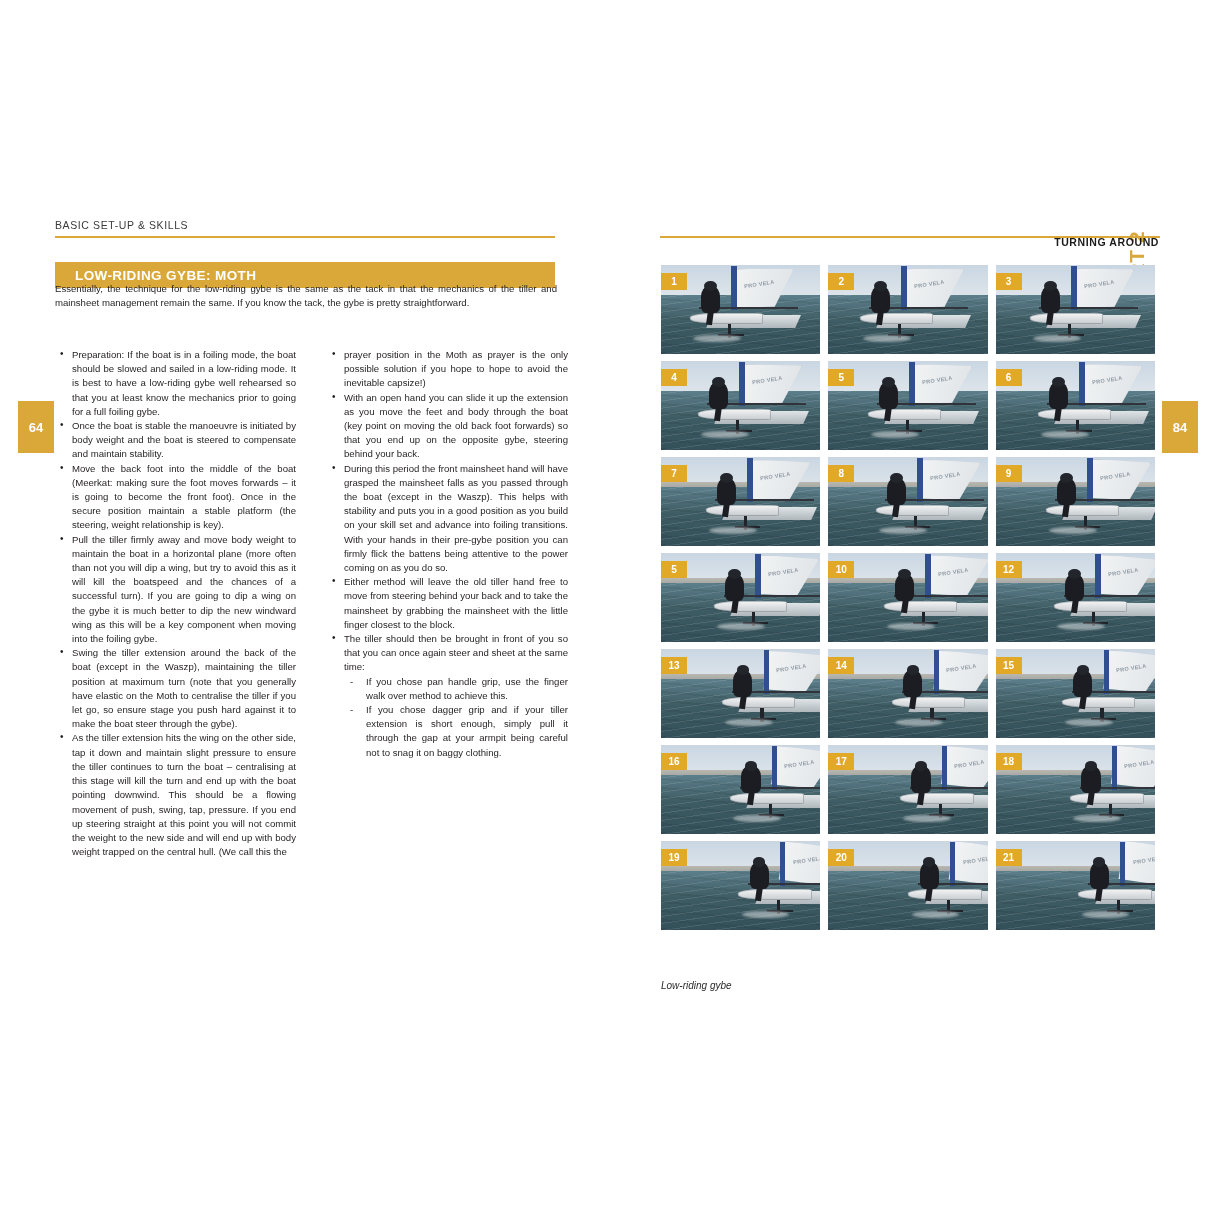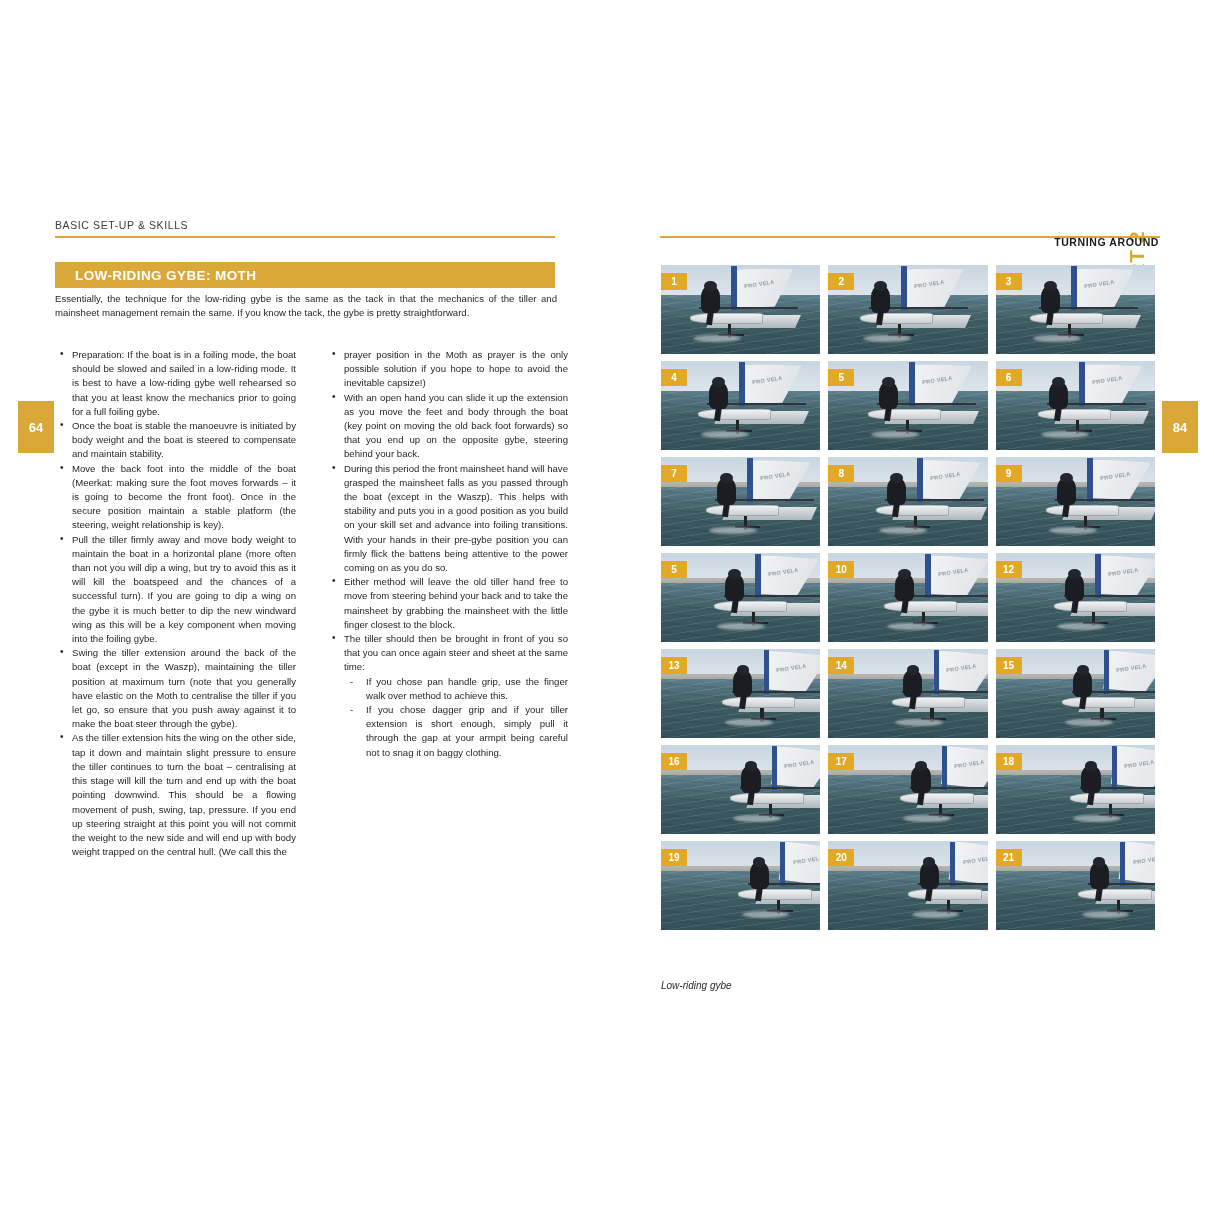--- a/index.html
+++ b/index.html
@@ -102,21 +102,21 @@
     font-size: 13.5px;
     font-weight: bold;
     letter-spacing: 0.4px;
     padding-left: 20px;
   }
 
   
   .intro {
     position: absolute;
     left: 55px;
-    top: 292px;
+    top: 282px;
     width: 502px;
     font-size: 9.6px;
     line-height: 14.2px;
     text-align: justify;
     color: #231f20;
   }
 
   
   .col {
     position: absolute;
@@ -291,21 +291,21 @@
   </div>
 
   <div class="intro">Essentially, the technique for the low-riding gybe is the same as the tack in that the mechanics of the tiller and mainsheet management remain the same. If you know the tack, the gybe is pretty straightforward.</div>
 
   <div class="col col-1">
     <ul class="bullets">
       <li>Preparation: If the boat is in a foiling mode, the boat should be slowed and sailed in a low-riding mode. It is best to have a low-riding gybe well rehearsed so that you at least know the mechanics prior to going for a full foiling gybe.</li>
       <li>Once the boat is stable the manoeuvre is initiated by body weight and the boat is steered to compensate and maintain stability.</li>
       <li>Move the back foot into the middle of the boat (Meerkat: making sure the foot moves forwards – it is going to become the front foot). Once in the secure position maintain a stable platform (the steering, weight relationship is key).</li>
       <li>Pull the tiller firmly away and move body weight to maintain the boat in a horizontal plane (more often than not you will dip a wing, but try to avoid this as it will kill the boatspeed and the chances of a successful turn). If you are going to dip a wing on the gybe it is much better to dip the new windward wing as this will be a key component when moving into the foiling gybe.</li>
-      <li>Swing the tiller extension around the back of the boat (except in the Waszp), maintaining the tiller position at maximum turn (note that you generally have elastic on the Moth to centralise the tiller if you let go, so ensure that you push away against it to make the boat steer through the gybe).</li>
+      <li>Swing the tiller extension around the back of the boat (except in the Waszp), maintaining the tiller position at maximum turn (note that you generally have elastic on the Moth to centralise the tiller if you let go, so ensure stage you push hard against it to make the boat steer through the gybe).</li>
       <li>As the tiller extension hits the wing on the other side, tap it down and maintain slight pressure to ensure the tiller continues to turn the boat – centralising at this stage will kill the turn and end up with the boat pointing downwind. This should be a flowing movement of push, swing, tap, pressure. If you end up steering straight at this point you will not commit the weight to the new side and will end up with body weight trapped on the central hull. (We call this the</li>
     </ul>
   </div>
 
   <div class="col col-2">
     <ul class="bullets">
       <li class="cont">prayer position in the Moth as prayer is the only possible solution if you hope to hope to avoid the inevitable capsize!)</li>
       <li>With an open hand you can slide it up the extension as you move the feet and body through the boat (key point on moving the old back foot forwards) so that you end up on the opposite gybe, steering behind your back.</li>
       <li>During this period the front mainsheet hand will have grasped the mainsheet falls as you passed through the boat (except in the Waszp). This helps with stability and puts you in a good position as you build on your skill set and advance into foiling transitions. With your hands in their pre-gybe position you can firmly flick the battens being attentive to the power coming on as you do so.</li>
       <li>Either method will leave the old tiller hand free to move from steering behind your back and to take the mainsheet by grabbing the mainsheet with the little finger closest to the block.</li>

